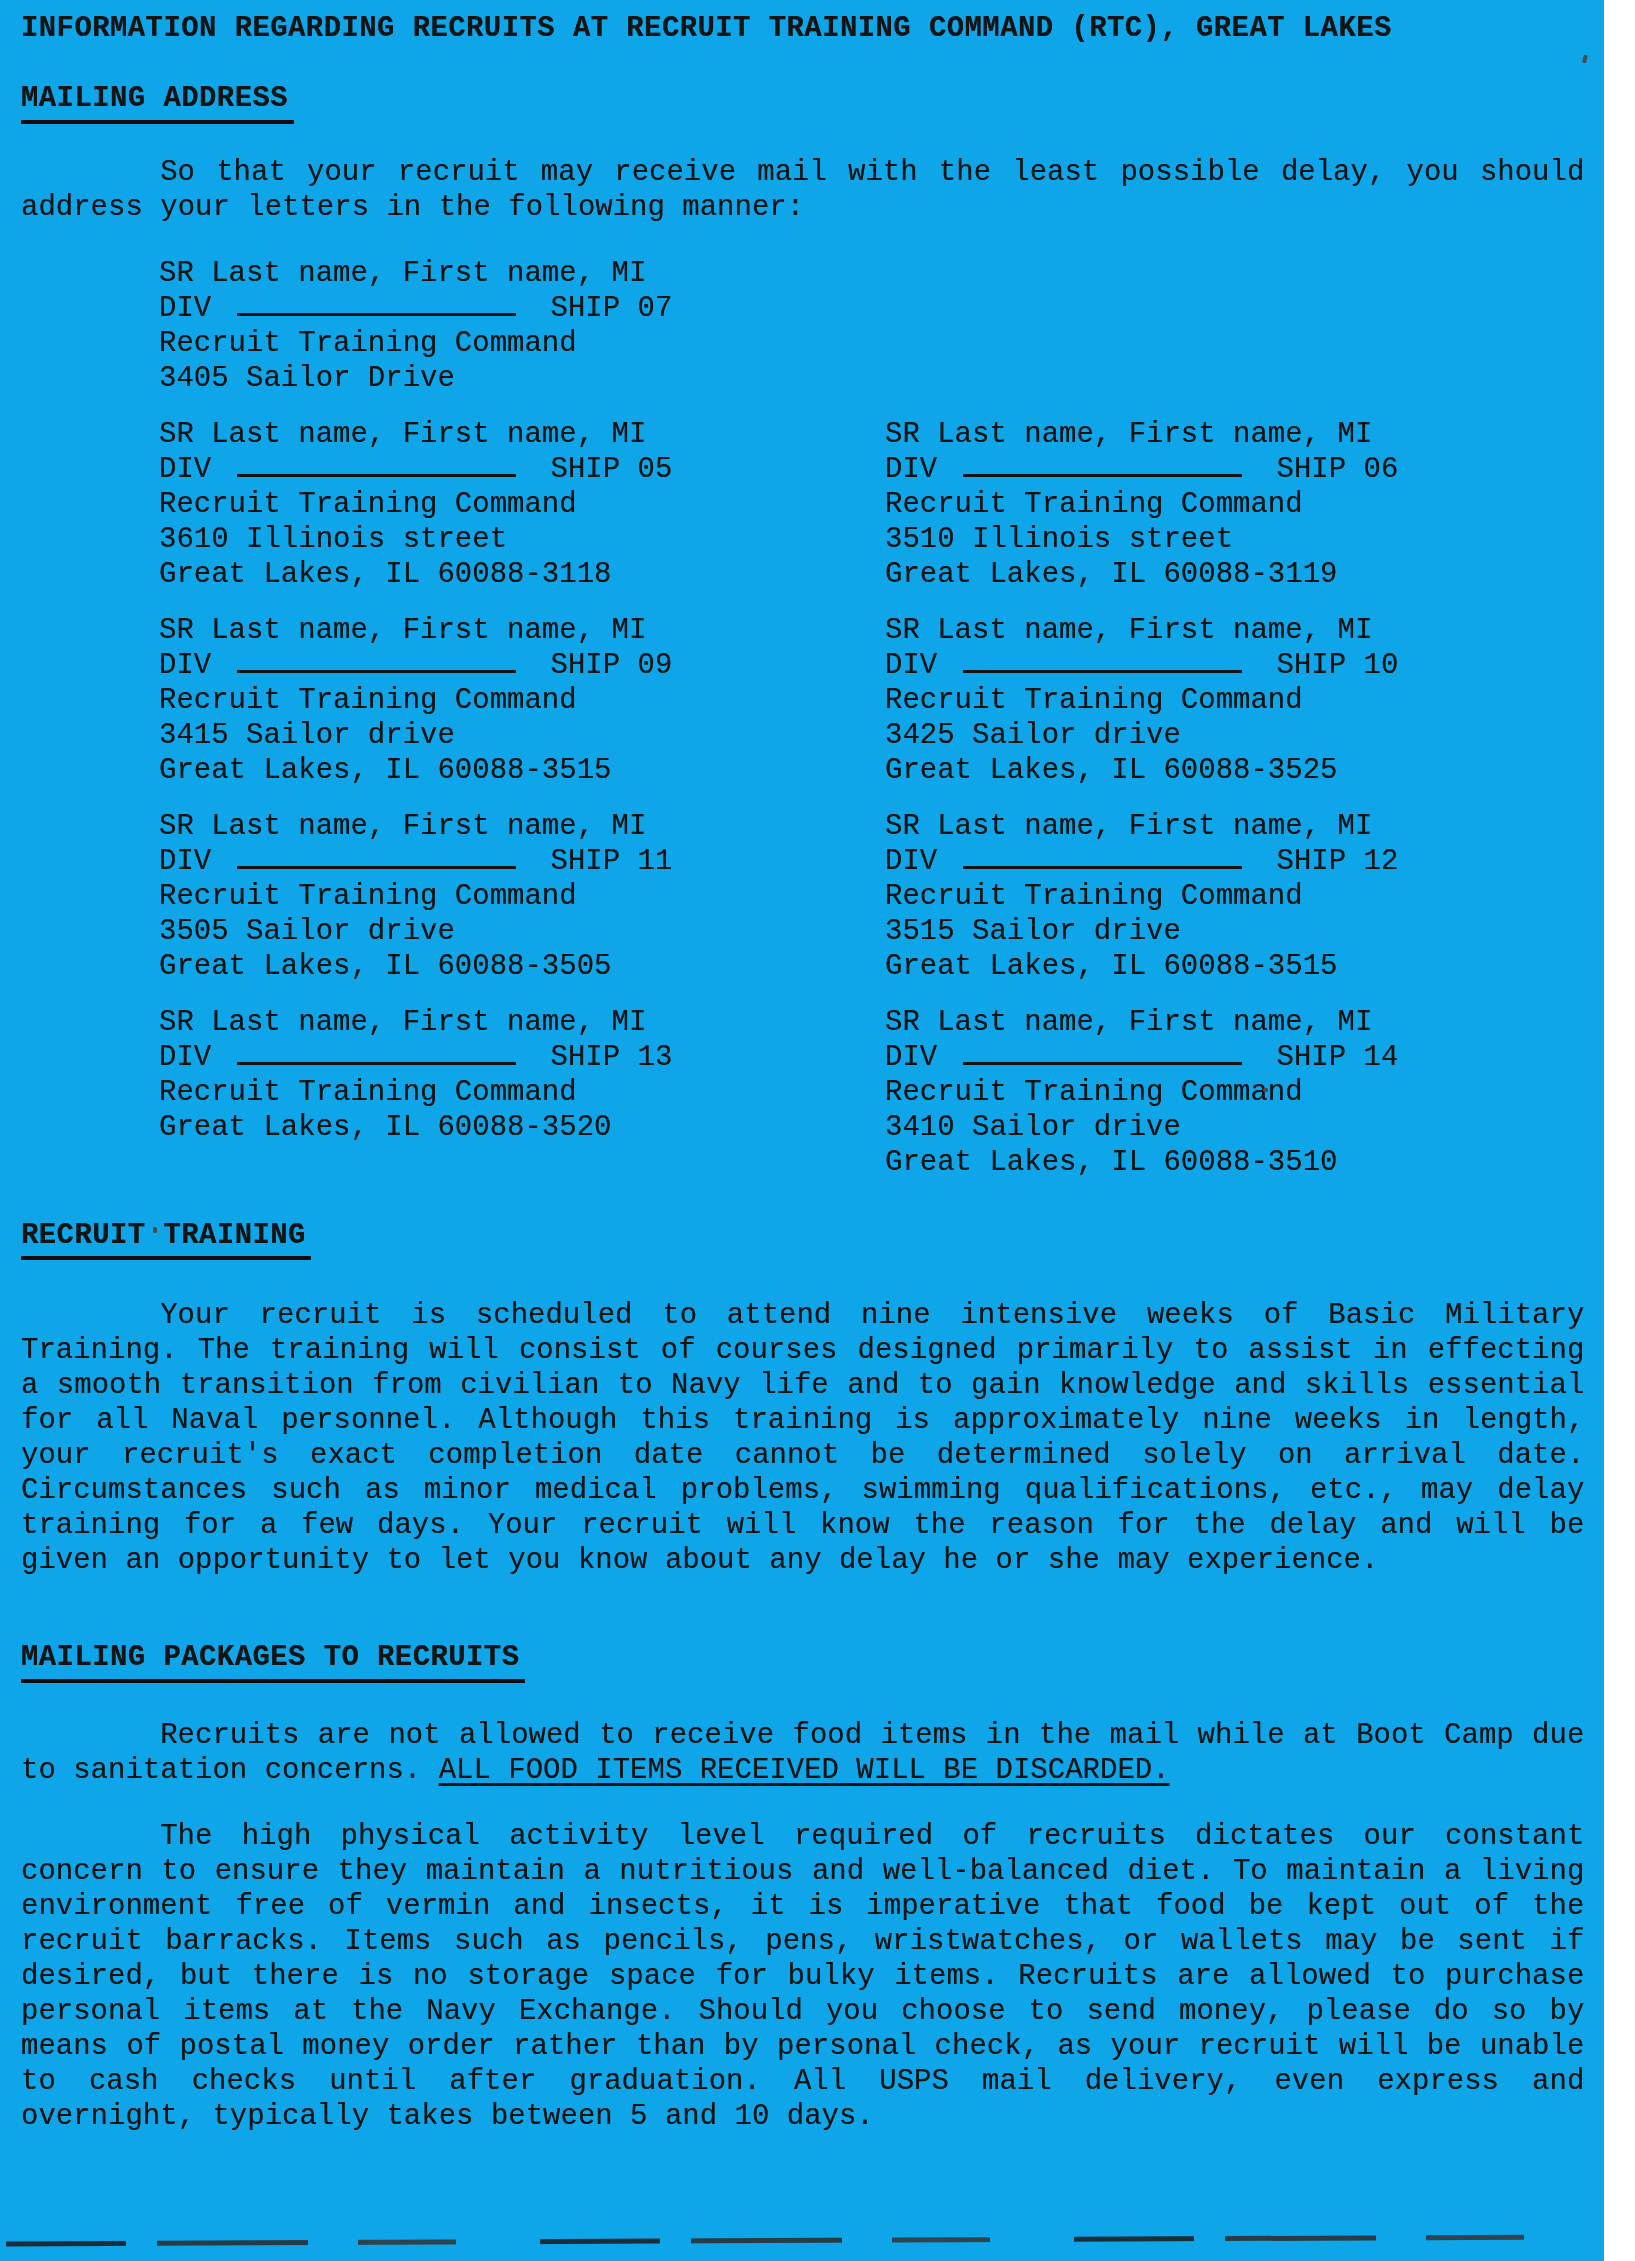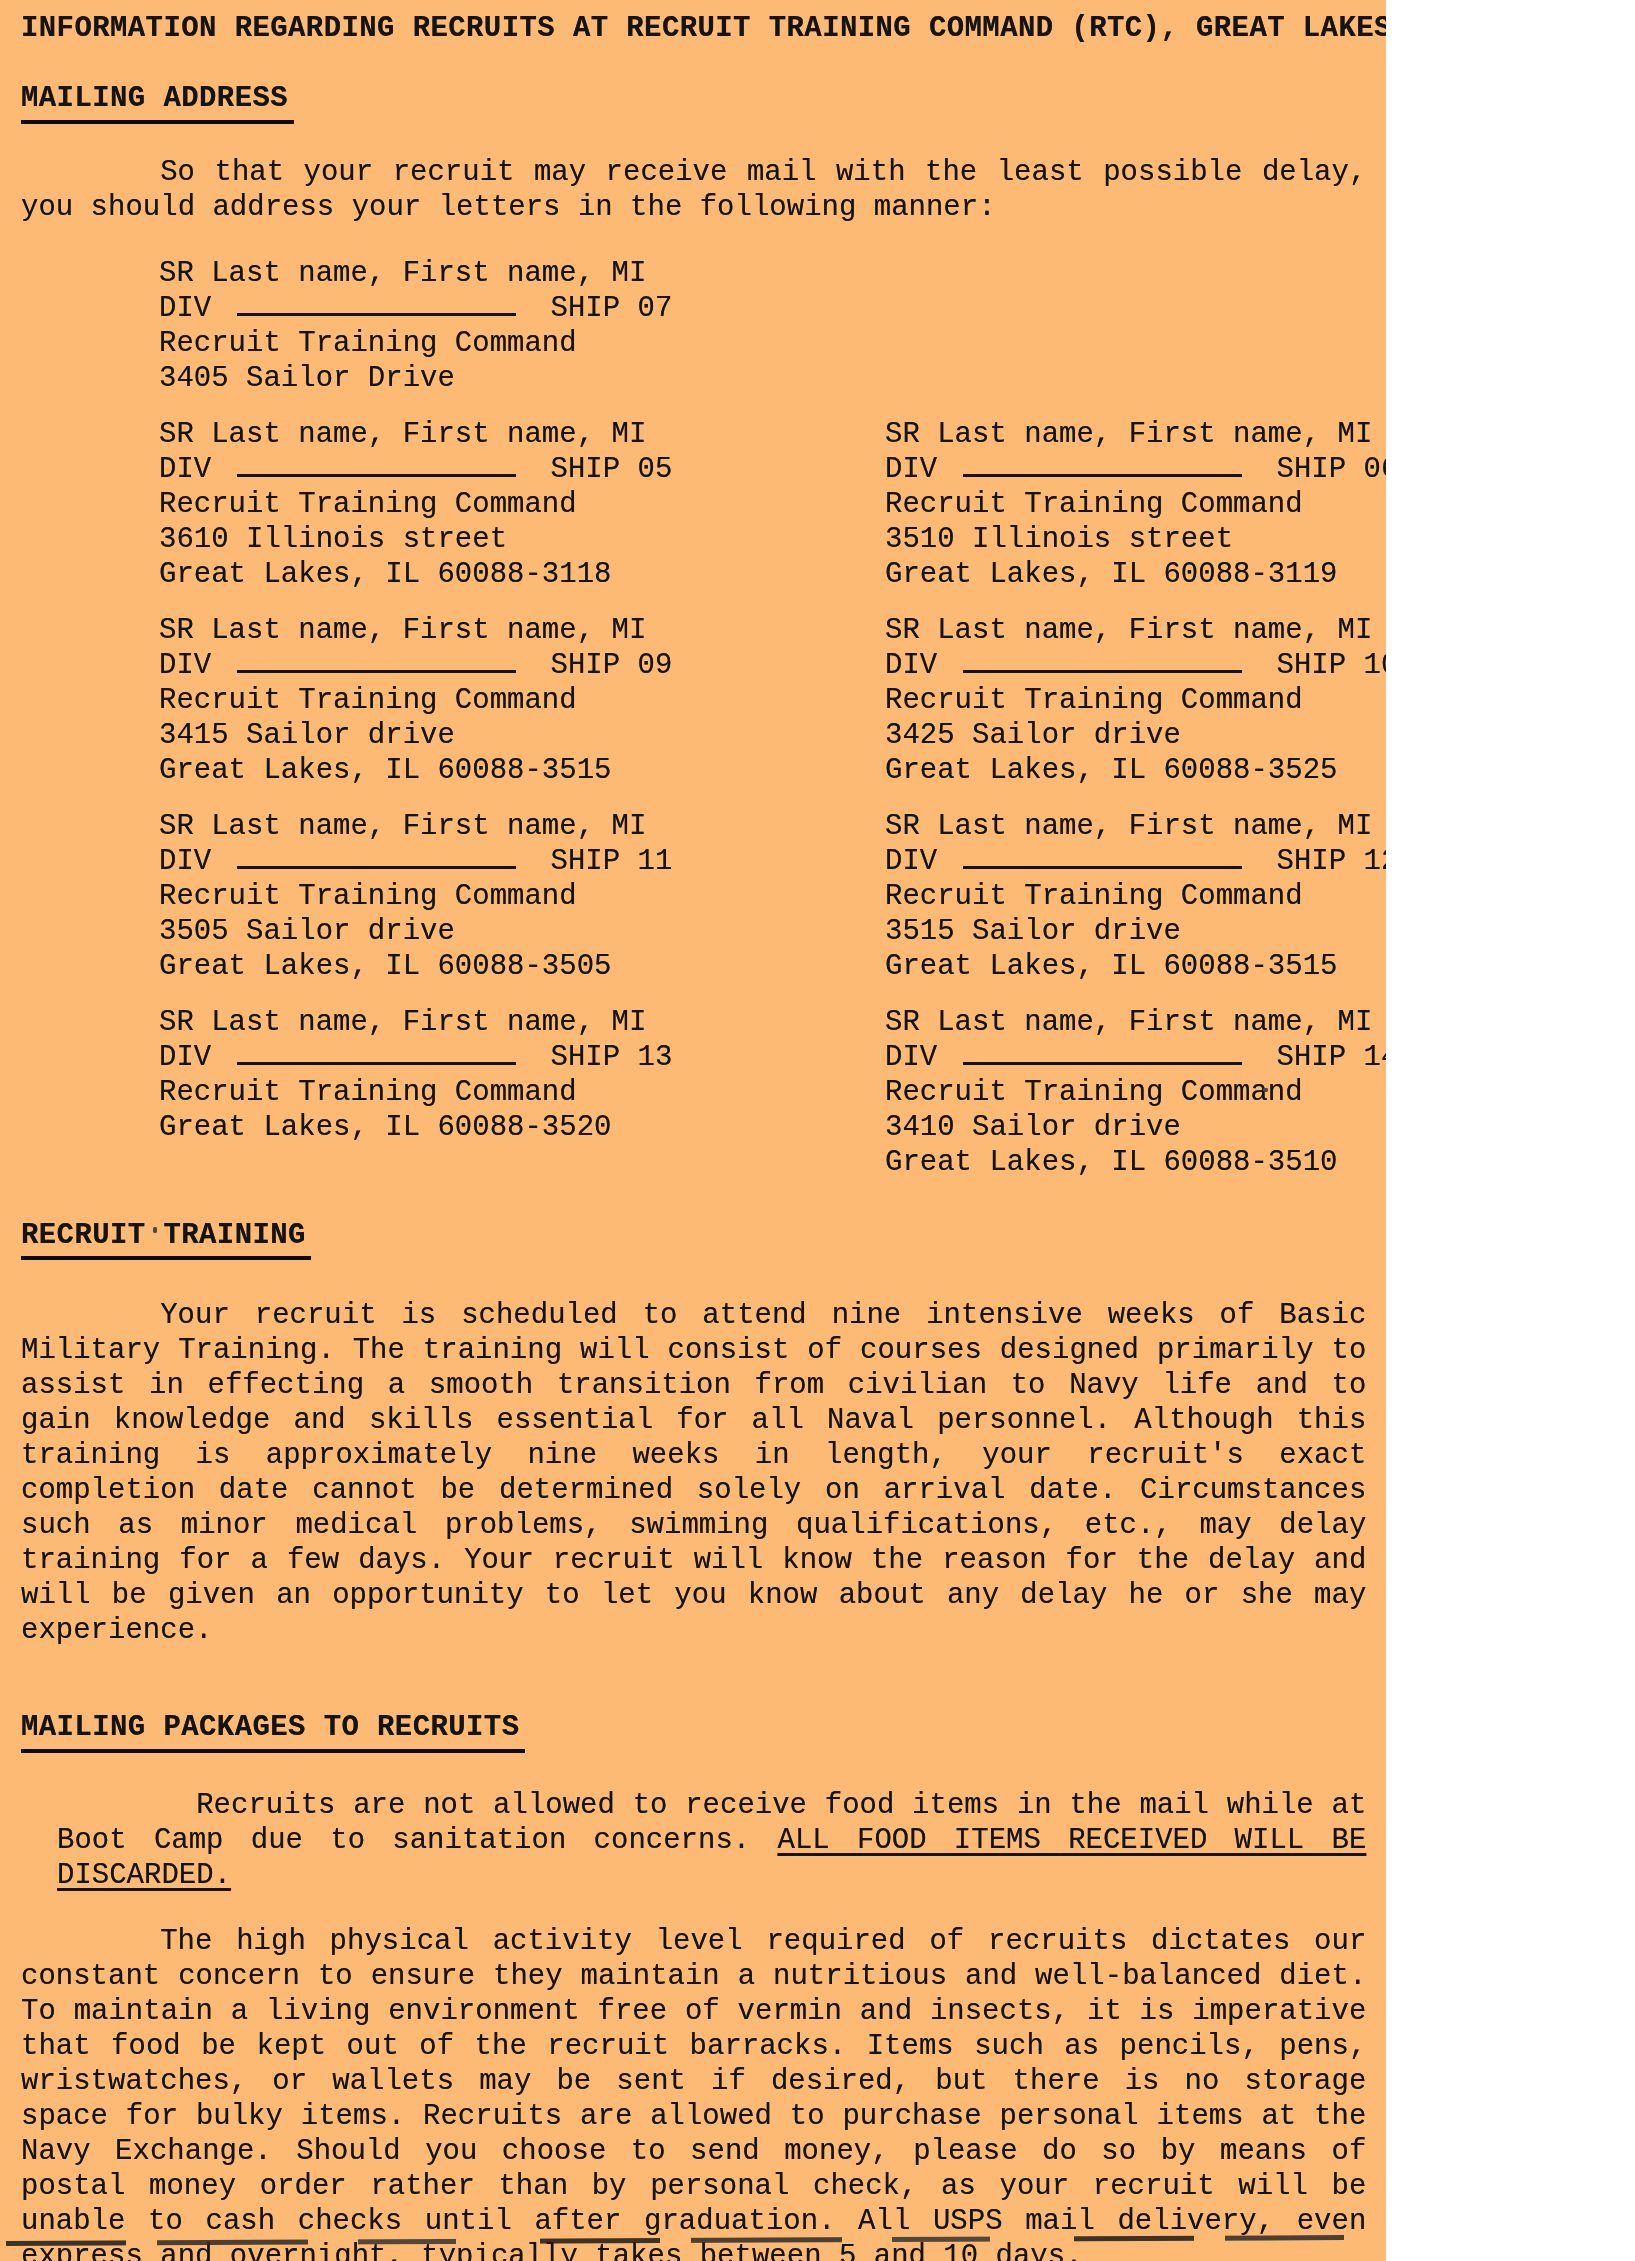--- a/index.html
+++ b/index.html
@@ -1,21 +1,21 @@
 <!DOCTYPE html>
 <html style="font-size:11.2px"><head>
 <meta charset="utf-8">
 <style>
   html, body { margin:0; padding:0; background:#ffffff; }
   .page {
     position:relative;
-    width:1386px;
+    width:1604px;
     height:2261px;
     box-sizing:border-box;
-    background:#fdba74;
+    background:#0ea5e9;
     color:#141414;
     font-family:"Liberation Mono","DejaVu Sans Mono",monospace;
     font-size:29px;
     line-height:35px;
     padding:11.2px 19.7px 0 21px;
     overflow:hidden;
     text-shadow:0 0 0.4px rgba(10,10,10,0.55);
   }
   .doc-title {
     font-weight:bold;
@@ -34,21 +34,21 @@
   .h-mailing  { margin-top:35px; }
   .h-training { margin-top:38px; }
   .h-packages { margin-top:62px; }
   .para {
     margin:0;
     margin-top:31px;
     text-align:justify;
     text-indent:8ch;
   }
   .para-training { margin-top:38px; }
-  .para-pack1 { margin-top:35px;margin-left:36px; }
+  .para-pack1 { margin-top:35px; }
   .para-pack2 { margin-top:31px; }
   .underlined {
     text-decoration:underline;
     text-decoration-thickness:2.8px;
     text-underline-offset:4.9px;
   }
   .addr-standalone { margin-left:110px; margin-top:31px; }
   .addr-row {
     display:grid;
     grid-template-columns:726px auto;

